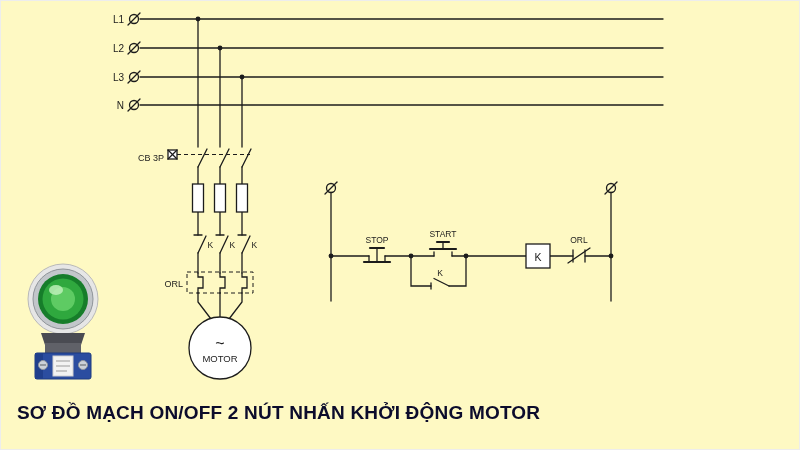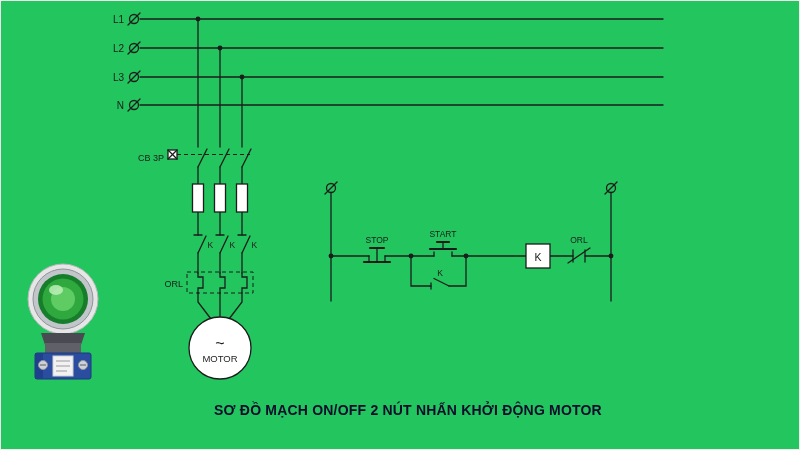--- a/index.html
+++ b/index.html
@@ -1,21 +1,21 @@
 <!DOCTYPE html>
 <html><head>
 <meta charset="utf-8">
 <style>
   * { margin:0; padding:0; box-sizing:border-box; }
   html,body { background:#ffffff; }
   body { font-family:"Liberation Sans","DejaVu Sans",sans-serif; }
-  .stage { position:relative; width:800px; height:450px; background:#22c55e; border:1px solid #ededed; overflow:hidden; }
+  .stage { position:relative; width:800px; height:450px; background:#fef9c3; border:1px solid #ededed; overflow:hidden; }
   .stage > svg { position:absolute; inset:0; }
-  .title { position:absolute; left:16px; right:0; top:401px; text-align:center;
-           font-size:14px; font-weight:800; color:#0c0c2c; letter-spacing:.2px; }
+  .title { position:absolute; left:16px; right:0; top:401px; text-align:left;
+           font-size:19px; font-weight:800; color:#0c0c2c; letter-spacing:.2px; }
   svg text { font-family:"Liberation Sans","DejaVu Sans",sans-serif; fill:#1c1c1c; }
   .w   { stroke:#1c1c1c; stroke-width:1.3; fill:none; stroke-linecap:round; }
   .w2  { stroke:#1c1c1c; stroke-width:2.2; fill:none; stroke-linecap:round; }
   .dash{ stroke:#1c1c1c; stroke-width:1; stroke-dasharray:4 3; fill:none; }
   .dot { fill:#1c1c1c; }
   .box { fill:#ffffff; stroke:#1c1c1c; stroke-width:1.3; }
   .lbl { font-size:9px; }
   .lbl-s { font-size:8.5px; }
   .rail-lbl { font-size:10px; }
 </style>

